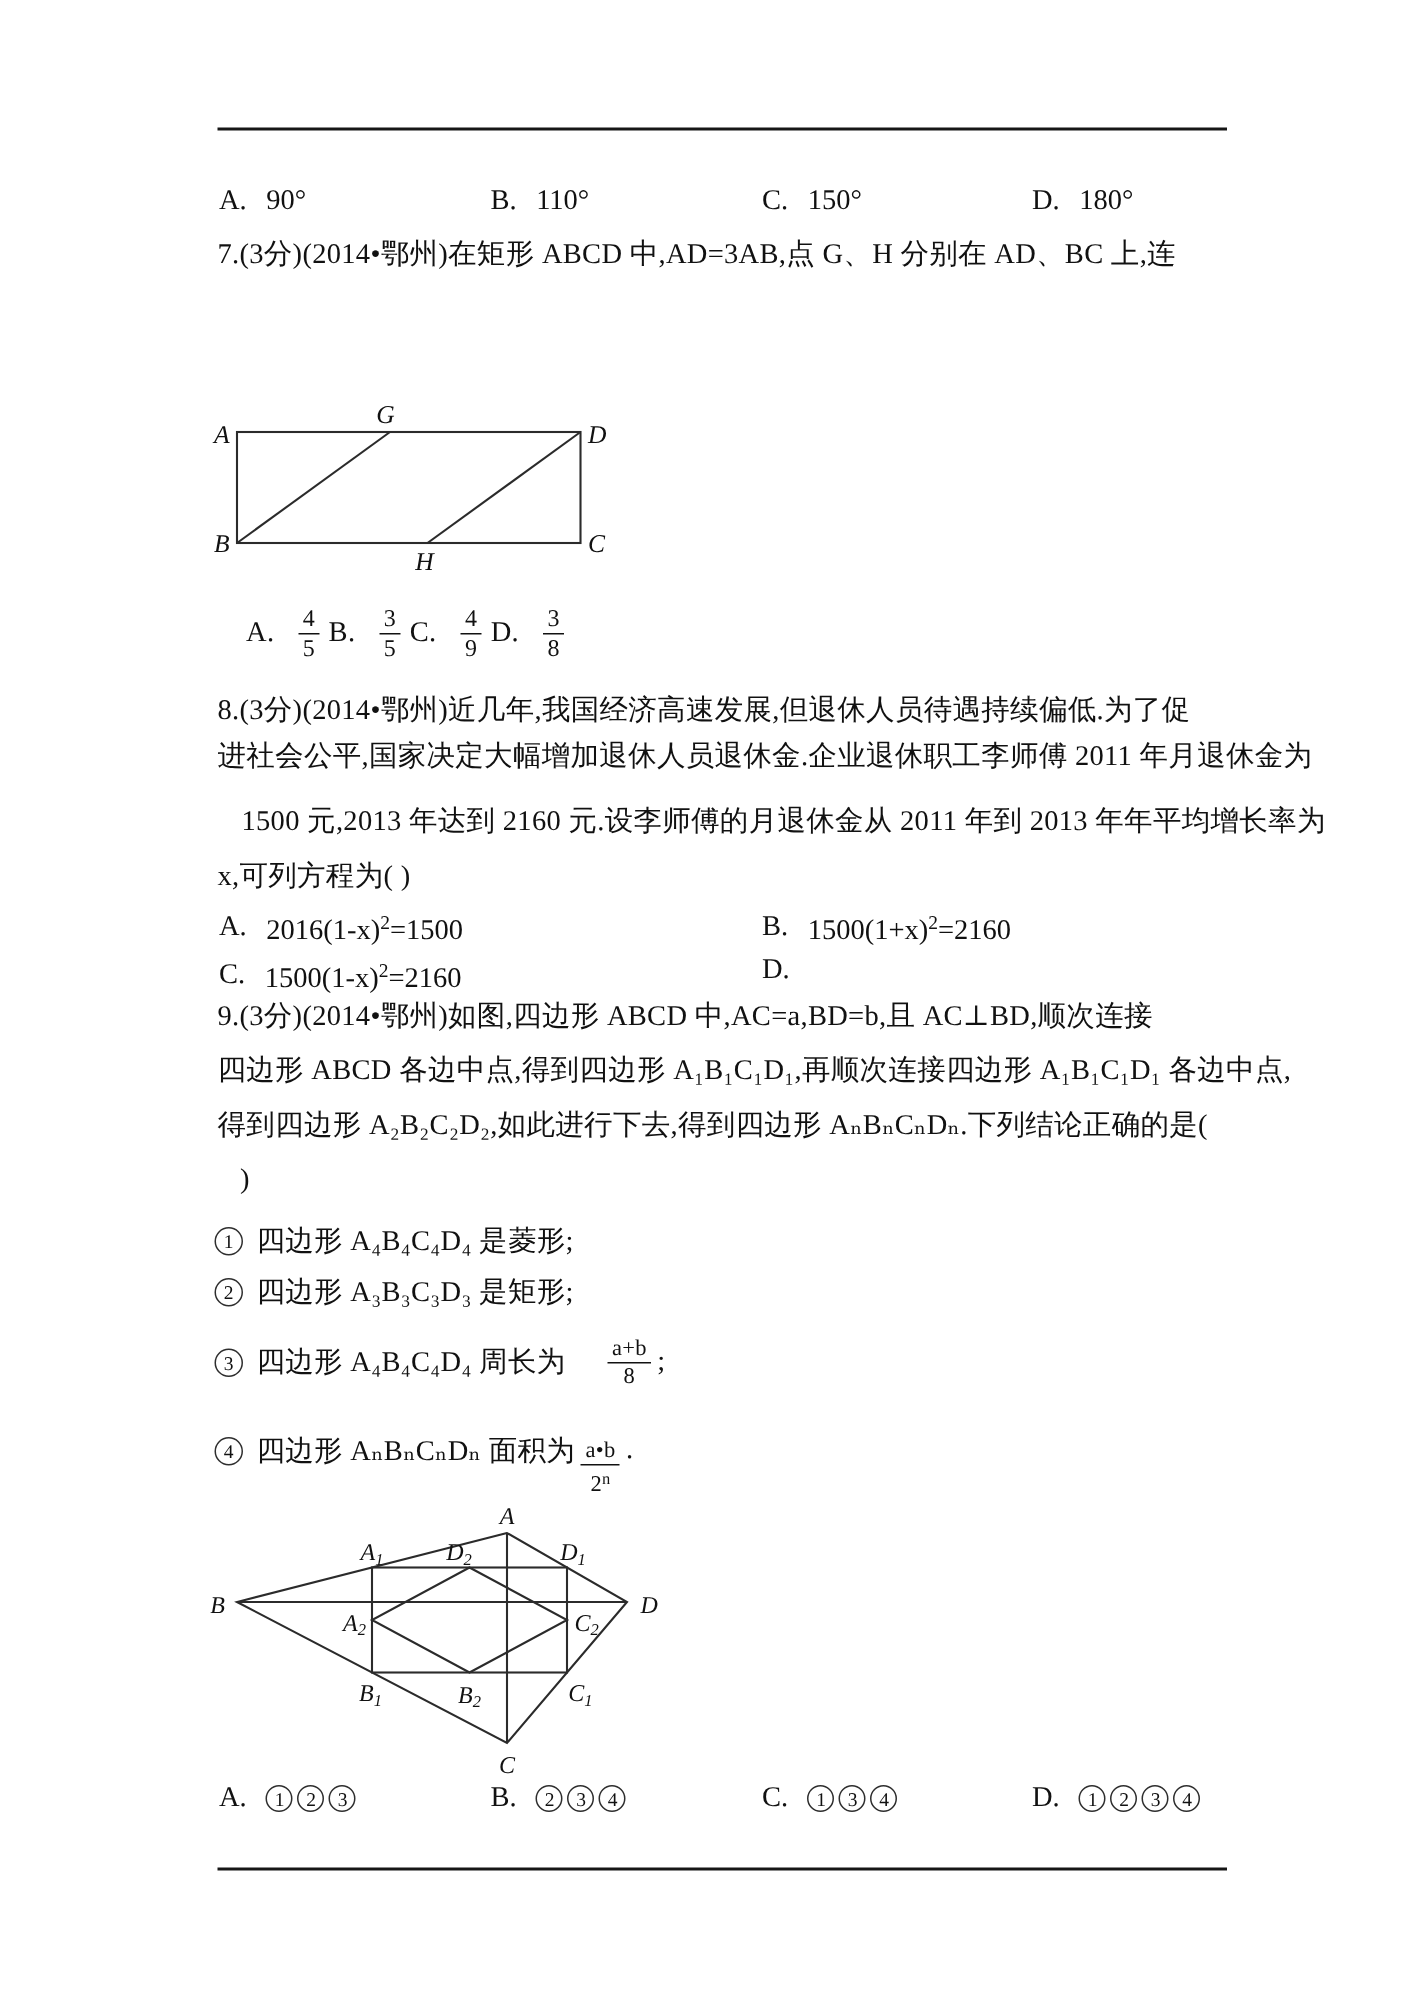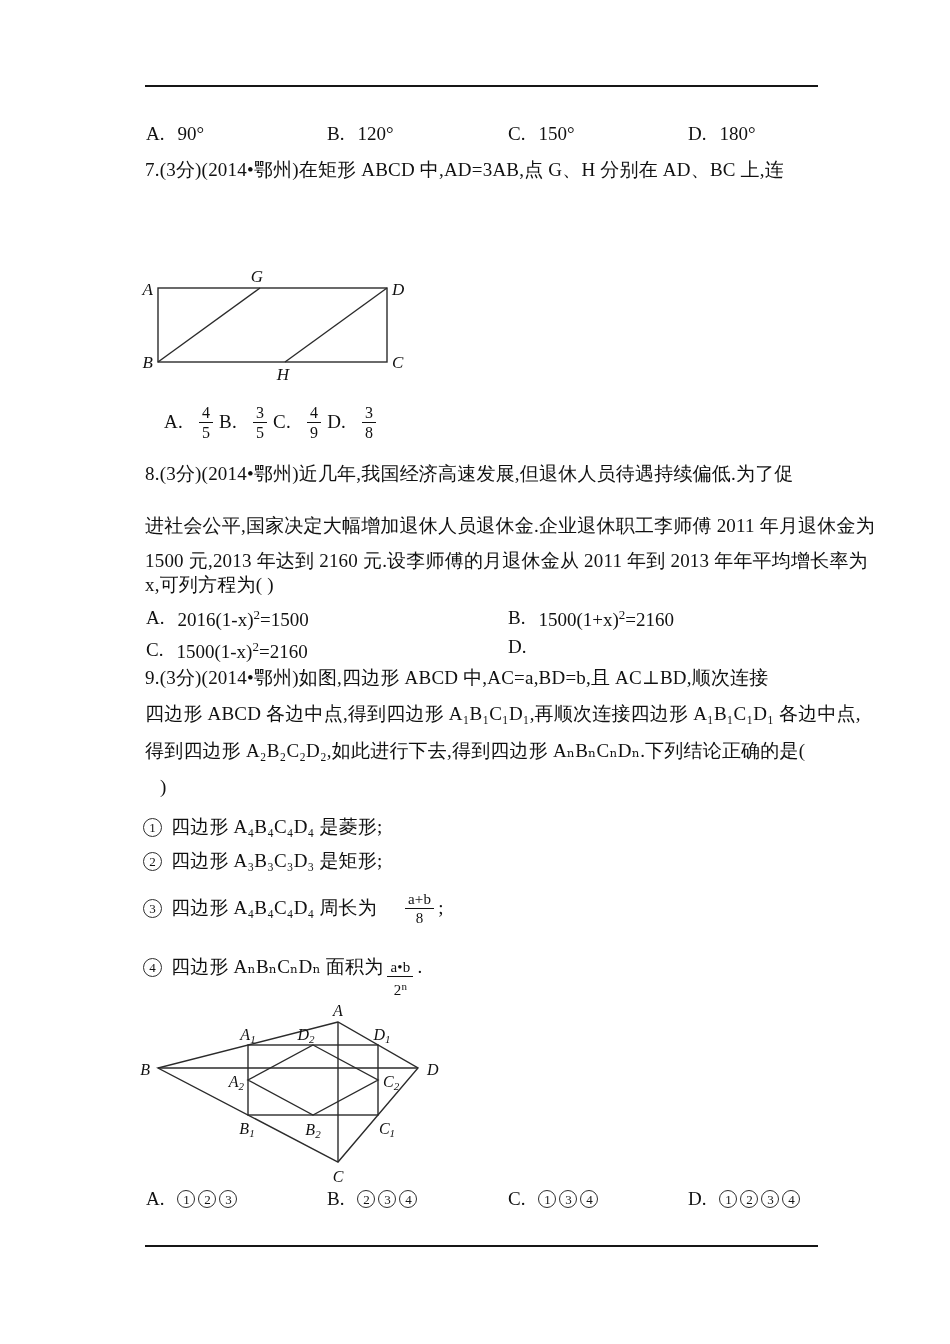--- a/index.html
+++ b/index.html
@@ -59,21 +59,21 @@
 <div class="page">
 
   <div class="rule" style="top:85px;"></div>
 
   <div class="opt" style="left:146px; top:121px;">
     <span class="lbl">A.</span>
     <span>90°</span>
   </div>
   <div class="opt" style="left:327px; top:121px;">
     <span class="lbl">B.</span>
-    <span>120°</span>
+    <span>110°</span>
   </div>
   <div class="opt" style="left:508px; top:121px;">
     <span class="lbl">C.</span>
     <span>150°</span>
   </div>
   <div class="opt" style="left:688px; top:121px;">
     <span class="lbl">D.</span>
     <span>180°</span>
   </div>
 
@@ -109,22 +109,22 @@
       <span class="den">9</span>
     </span>
     <span>D.</span>
     <span class="frac" style="margin:0 6px 0 16px;">
       <span class="num">3</span>
       <span class="den">8</span>
     </span>
   </div>
 
   <div class="line" style="top:461px;">8.(3分)(2014•鄂州)近几年,我国经济高速发展,但退休人员待遇持续偏低.为了促</div>
-  <div class="line" style="top:513px;">进社会公平,国家决定大幅增加退休人员退休金.企业退休职工李师傅 2011 年月退休金为</div>
-  <div class="line" style="top:548px;">1500 元,2013 年达到 2160 元.设李师傅的月退休金从 2011 年到 2013 年年平均增长率为</div>
+  <div class="line" style="top:492px;">进社会公平,国家决定大幅增加退休人员退休金.企业退休职工李师傅 2011 年月退休金为</div>
+  <div class="line" style="top:535px;margin-left:16px;">1500 元,2013 年达到 2160 元.设李师傅的月退休金从 2011 年到 2013 年年平均增长率为</div>
   <div class="line" style="top:572px;">x,可列方程为(  )</div>
 
   <div class="opt" style="left:146px; top:602px;">
     <span class="lbl">A.</span>
     <span><span>2016(1-x)</span><span class="sup">2</span><span>=1500</span></span>
   </div>
   <div class="opt" style="left:508px; top:602px;">
     <span class="lbl">B.</span>
     <span><span>1500(1+x)</span><span class="sup">2</span><span>=2160</span></span>
   </div>

